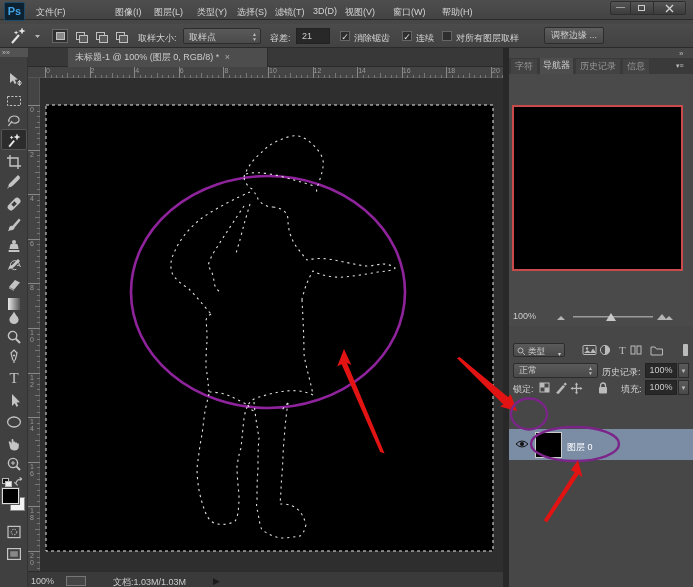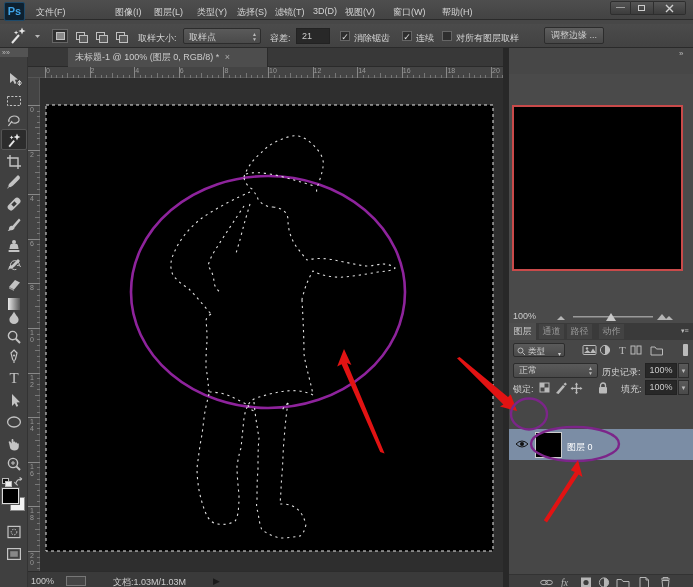--- a/index.html
+++ b/index.html
@@ -432,40 +432,40 @@
     <div class="abs" style="left:38px;top:4px;width:20px;height:10px;border:1px solid #777;background:#454545;"></div>
     <div class="abs" style="left:85px;top:4px;color:#ccc;font-size:9px;">文档:1.03M/1.03M</div>
     <div class="abs" style="left:185px;top:4px;color:#1a1a1a;font-size:9px;">▶</div>
   </div>
 
   <div class="abs" style="left:503px;top:48px;width:6px;height:539px;background:#282828;"></div>
 
   <div class="abs" style="left:509px;top:48px;width:184px;height:539px;background:#474747;">
     <div class="abs" style="left:170px;top:1px;color:#bbb;font-size:8px;">»</div>
 
+    <div class="abs" style="left:0;top:10px;width:184px;height:16px;background:#3a3a3a;">
+      <div class="abs" style="left:2px;top:1px;width:26px;height:15px;background:#434343;color:#999;font-size:9px;text-align:center;line-height:14px;">字符</div>
+      <div class="abs" style="left:31px;top:0;width:33px;height:16px;background:#4d4d4d;color:#ccc;font-size:9px;text-align:center;line-height:15px;">导航器</div>
+      <div class="abs" style="left:67px;top:1px;width:44px;height:15px;background:#434343;color:#999;font-size:9px;text-align:center;line-height:14px;">历史记录</div>
+      <div class="abs" style="left:114px;top:1px;width:26px;height:15px;background:#434343;color:#999;font-size:9px;text-align:center;line-height:14px;">信息</div>
+      <div class="abs" style="left:167px;top:4px;color:#bbb;font-size:7px;">▾≡</div>
+    </div>
 
     <div class="abs" style="left:0;top:26px;width:184px;height:252px;background:#4a4a4a;">
       <div class="abs" style="left:3px;top:31px;width:171px;height:166px;background:#000;border:2px solid #c94a4a;"></div>
       <div class="abs" style="left:4px;top:237px;color:#ccc;font-size:9px;">100%</div>
       <svg class="abs" style="left:44px;top:234px;" width="136" height="16" viewBox="0 0 136 16">
         <path d="M 4,12 l 4,-4 4,4 z" fill="#b5b5b5"></path>
         <rect x="20" y="8" width="80" height="1.5" fill="#9a9a9a"></rect>
         <path d="M 58,5 l 5,8 h -10 z" fill="#c8c8c8"></path>
         <path d="M 104,12 l 5,-6 5,6 z" fill="#b5b5b5"></path>
         <path d="M 112,12 l 4,-4 4,4 z" fill="#b5b5b5"></path>
       </svg>
     </div>
 
-    <div class="abs" style="left:0;top:275px;width:184px;height:17px;background:#3a3a3a;">
-      <div class="abs" style="left:0px;top:0;width:27px;height:17px;background:#4d4d4d;color:#ccc;font-size:9px;text-align:center;line-height:16px;">图层</div>
-      <div class="abs" style="left:30px;top:1px;width:25px;height:15px;background:#434343;color:#999;font-size:9px;text-align:center;line-height:14px;">通道</div>
-      <div class="abs" style="left:58px;top:1px;width:25px;height:15px;background:#434343;color:#999;font-size:9px;text-align:center;line-height:14px;">路径</div>
-      <div class="abs" style="left:90px;top:1px;width:25px;height:15px;background:#434343;color:#999;font-size:9px;text-align:center;line-height:14px;">动作</div>
-      <div class="abs" style="left:172px;top:4px;color:#bbb;font-size:7px;">▾≡</div>
-    </div>
 
     <div class="abs" style="left:0;top:293px;width:184px;height:19px;background:#474747;">
       <div class="abs" style="left:4px;top:2px;width:52px;height:14px;background:linear-gradient(#5a5a5a,#4a4a4a);border:1px solid #2c2c2c;border-radius:2px;color:#ccc;font-size:8.5px;line-height:12px;padding-left:3px;">
           <svg style="position:absolute;left:3px;top:3px;" width="9" height="9" viewBox="0 0 9 9">
             <circle cx="3.5" cy="3.5" r="2.5" fill="none" stroke="#bbb"></circle>
             <path d="M5.5,5.5 L8,8" stroke="#bbb"></path>
           </svg>
           <span style="position:absolute;left:14px;top:1px;">类型</span>
           <span style="position:absolute;right:3px;top:4px;font-size:6px;">▾</span>
         </div>
@@ -509,34 +509,20 @@
 
     <div class="abs" style="left:0;top:381px;width:184px;height:31px;background:#7b8da5;">
       <svg class="abs" style="left:6px;top:10px;" width="14" height="10" viewBox="0 0 14 10">
         <path d="M 1 5 Q 7 -1 13 5 Q 7 11 1 5 Z" fill="none" stroke="#111" stroke-width="1"></path>
         <circle cx="7" cy="5" r="2" fill="#111"></circle>
       </svg>
       <div class="abs" style="left:26px;top:3px;width:27px;height:26px;background:#000;border:1px solid #ccc;"></div>
       <div class="abs" style="left:58px;top:12px;color:#fff;font-size:9px;">图层 0</div>
     </div>
 
-    <div class="abs" style="left:0;top:526px;width:184px;height:13px;background:#3e3e3e;border-top:1px solid #333;" id="panelbottom"><svg width="184" height="13" viewBox="0 0 184 13">
-          <g stroke="#b5b5b5" fill="none">
-            <ellipse cx="35" cy="6.5" rx="3.4" ry="2.2"></ellipse>
-            <ellipse cx="40" cy="6.5" rx="3.4" ry="2.2"></ellipse>
-          </g>
-          <text x="52" y="10" font-size="10" font-style="italic" fill="#b5b5b5" font-family="Liberation Serif">fx</text>
-          <rect x="72" y="1.5" width="10" height="10" fill="#b5b5b5"></rect>
-          <circle cx="77" cy="6.5" r="2.6" fill="#3e3e3e"></circle>
-          <circle cx="95" cy="6.5" r="4.6" fill="none" stroke="#b5b5b5"></circle>
-          <path d="M95,1.9 a4.6,4.6 0 0,1 0,9.2 z" fill="#b5b5b5"></path>
-          <path d="M108,3.5 h4.5 l1.5,2 h6 v6 h-12 z" fill="none" stroke="#b5b5b5"></path>
-          <path d="M131,1.5 h6 l2.5,2.5 v7.5 h-8.5 z M137,1.5 v2.5 h2.5" fill="none" stroke="#b5b5b5"></path>
-          <path d="M152,3 h9 M154,3 v-1.5 h5 v1.5 M153,4.5 h7 l-0.8,7 h-5.4 z" fill="none" stroke="#b5b5b5"></path>
-        </svg></div>
   </div>
 
   <svg class="abs" style="left:0;top:0;pointer-events:none;" width="693" height="587" viewBox="0 0 693 587">
 
     <path d="M 457,358.2 L 459.6,357 L 508,397 L 510.8,394.6 L 517,411 L 500,406.6 L 503.4,404.4 Z" fill="#e21313"></path>
 
     <ellipse cx="529" cy="414" rx="18" ry="15.5" fill="none" stroke="#7c2589" stroke-width="2.4"></ellipse>
 
     <ellipse cx="575" cy="444" rx="44" ry="17" fill="none" stroke="#7c2589" stroke-width="2.4"></ellipse>
 

